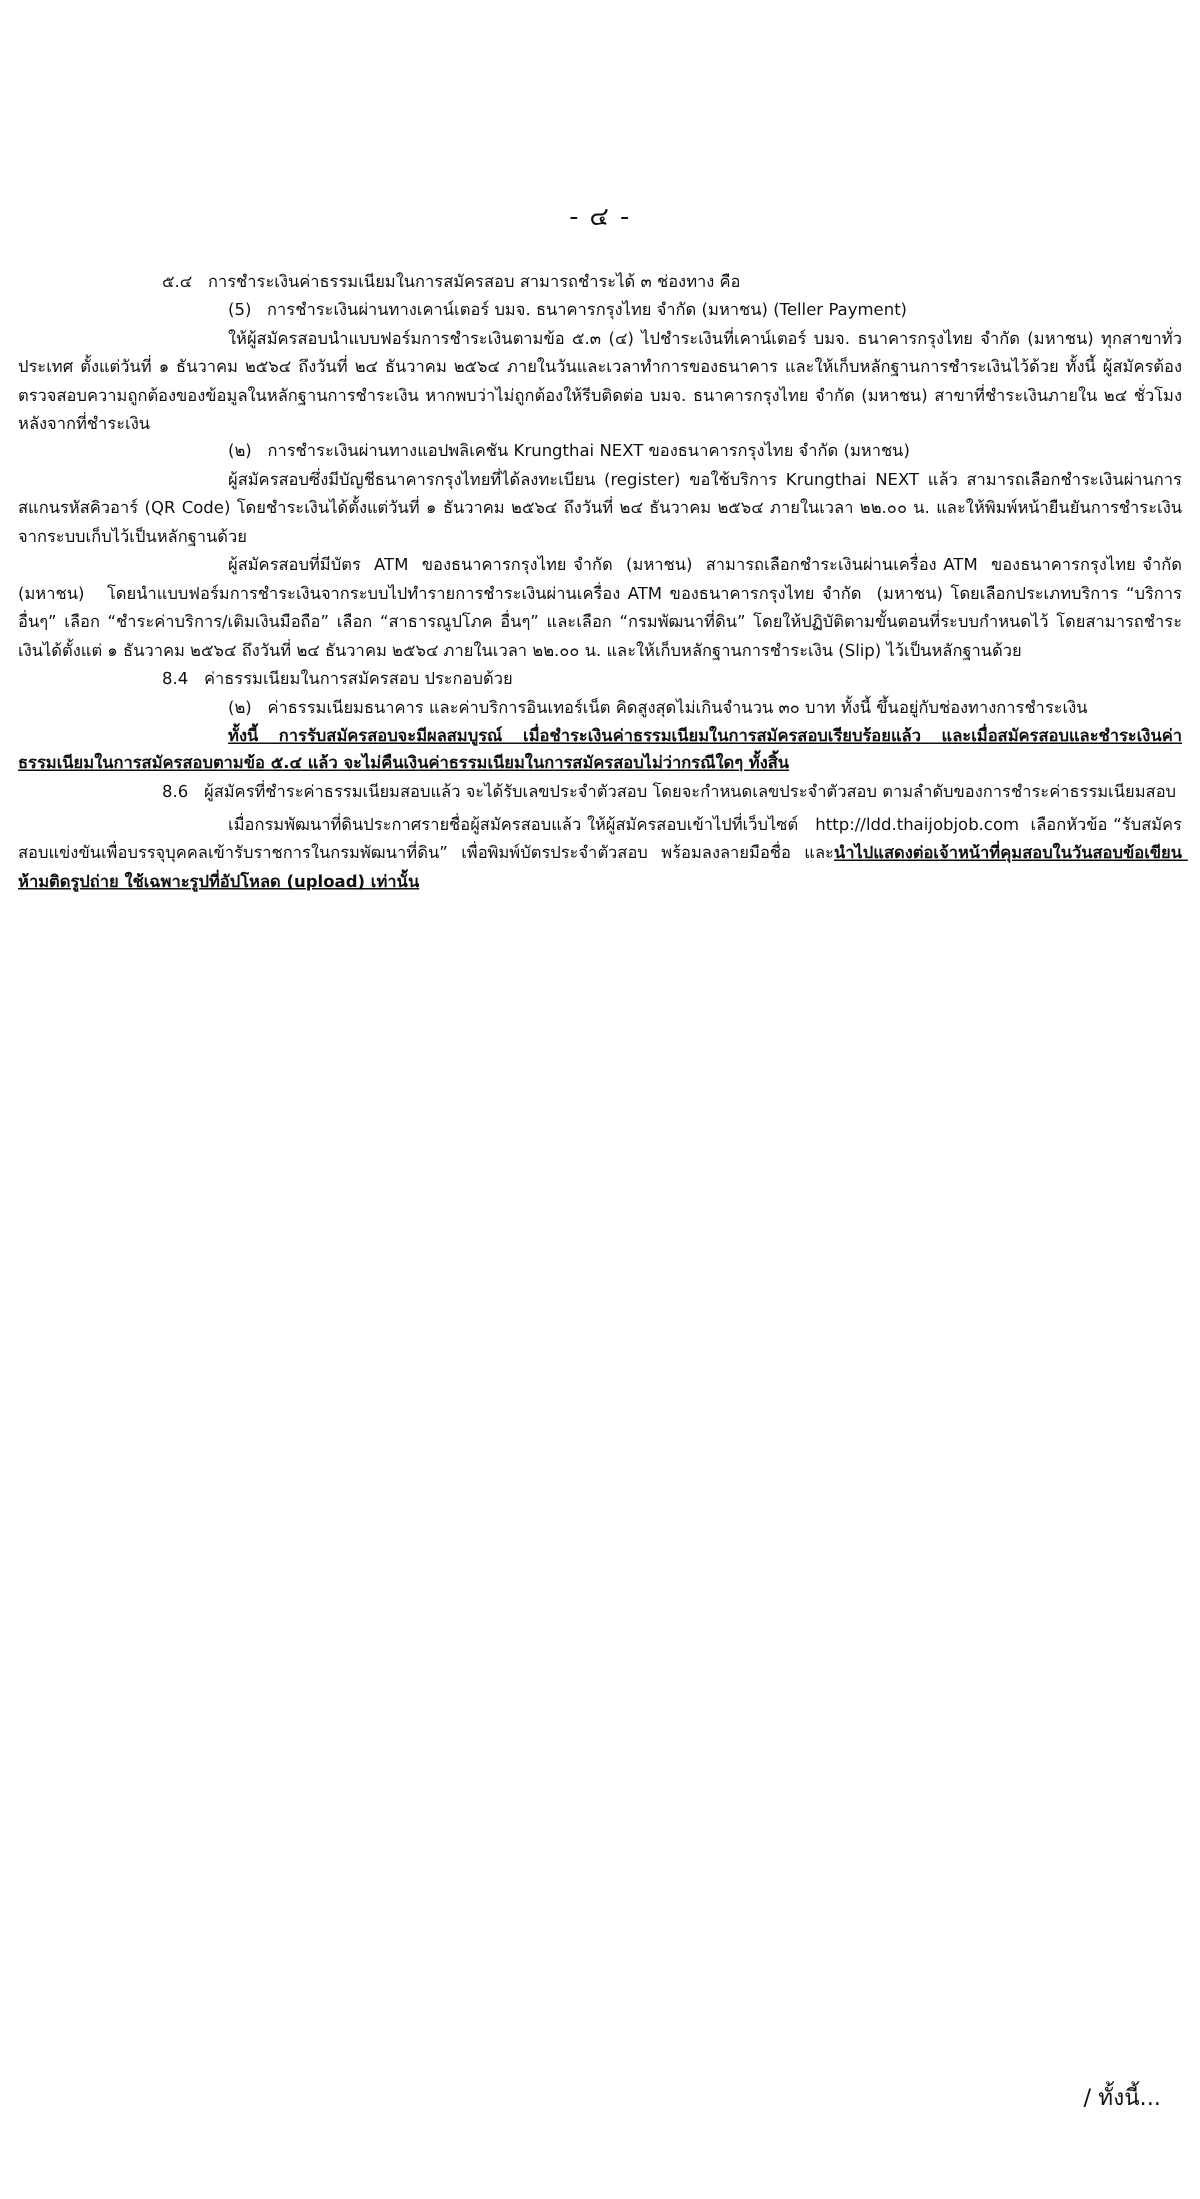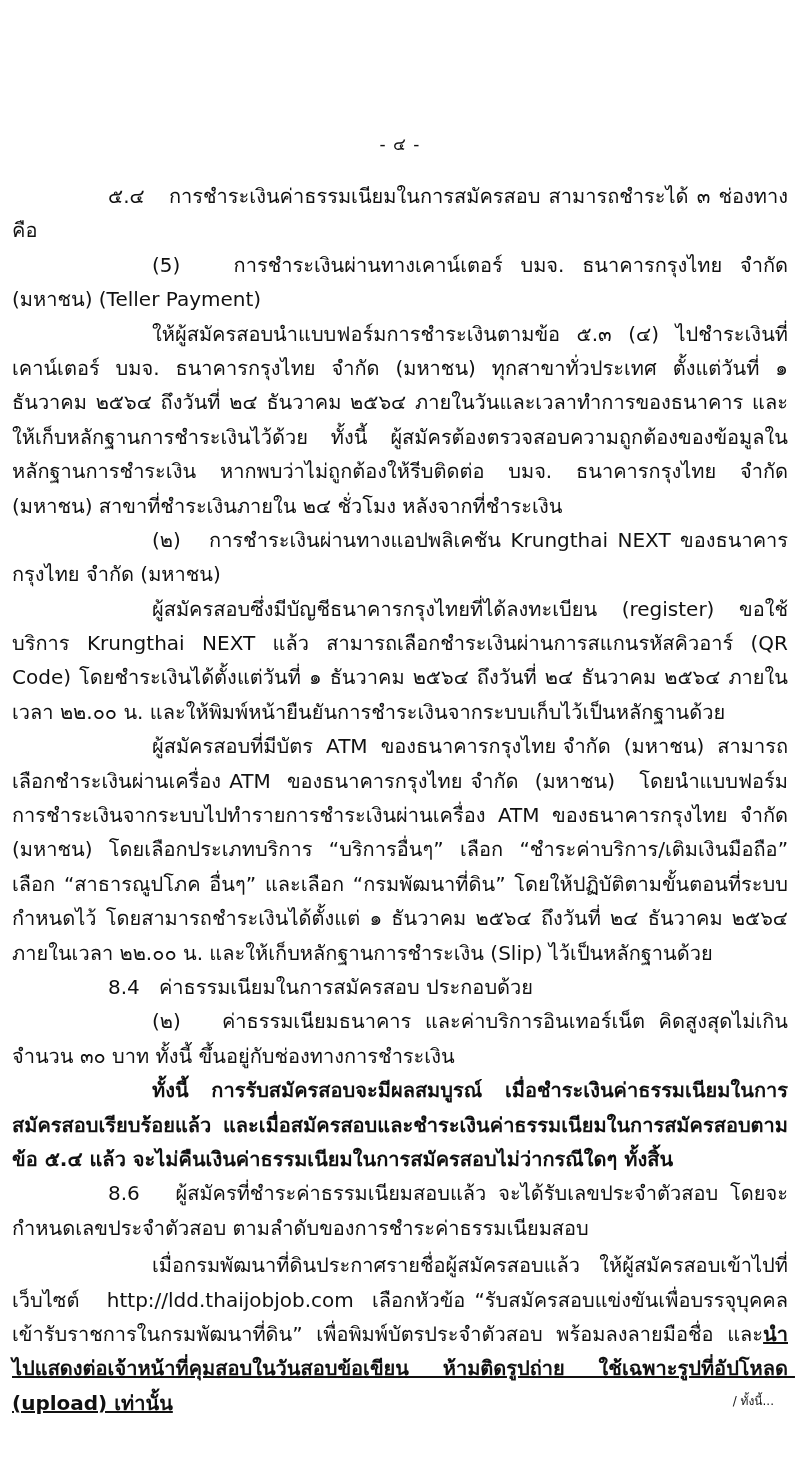--- a/index.html
+++ b/index.html
@@ -22,47 +22,48 @@
     padding: 130px 8px 40px 8px;
     position: relative;
   }
   .page-number {
     text-align: center;
     font-size: 17px;
     letter-spacing: 1px;
     margin-bottom: 22px;
   }
   .body-text {
-    font-size: 20px;
+    font-size: 11px;
     line-height: 1.72;
     text-align: justify;
     text-justify: inter-word;
     padding: 0 4px;
   }
   p.para {
     margin: 0;
     white-space: pre-wrap;
   }
   p.indent-2 {
     text-indent: 96px;
   }
   p.indent-3 {
     text-indent: 140px;
   }
   .bold {
     font-weight: bold;
+    text-decoration: underline;
   }
   .underline {
     text-decoration: underline;
   }
   .footer-note {
     position: absolute;
     right: 26px;
     bottom: 56px;
-    font-size: 12px;
+    font-size: 15px;
   }
   .gap-sm { height: 3px; }
 </style>
 </head>
 <body>
 
 <div class="page">
 
   <div class="page-number">- ๔ -</div>
 

